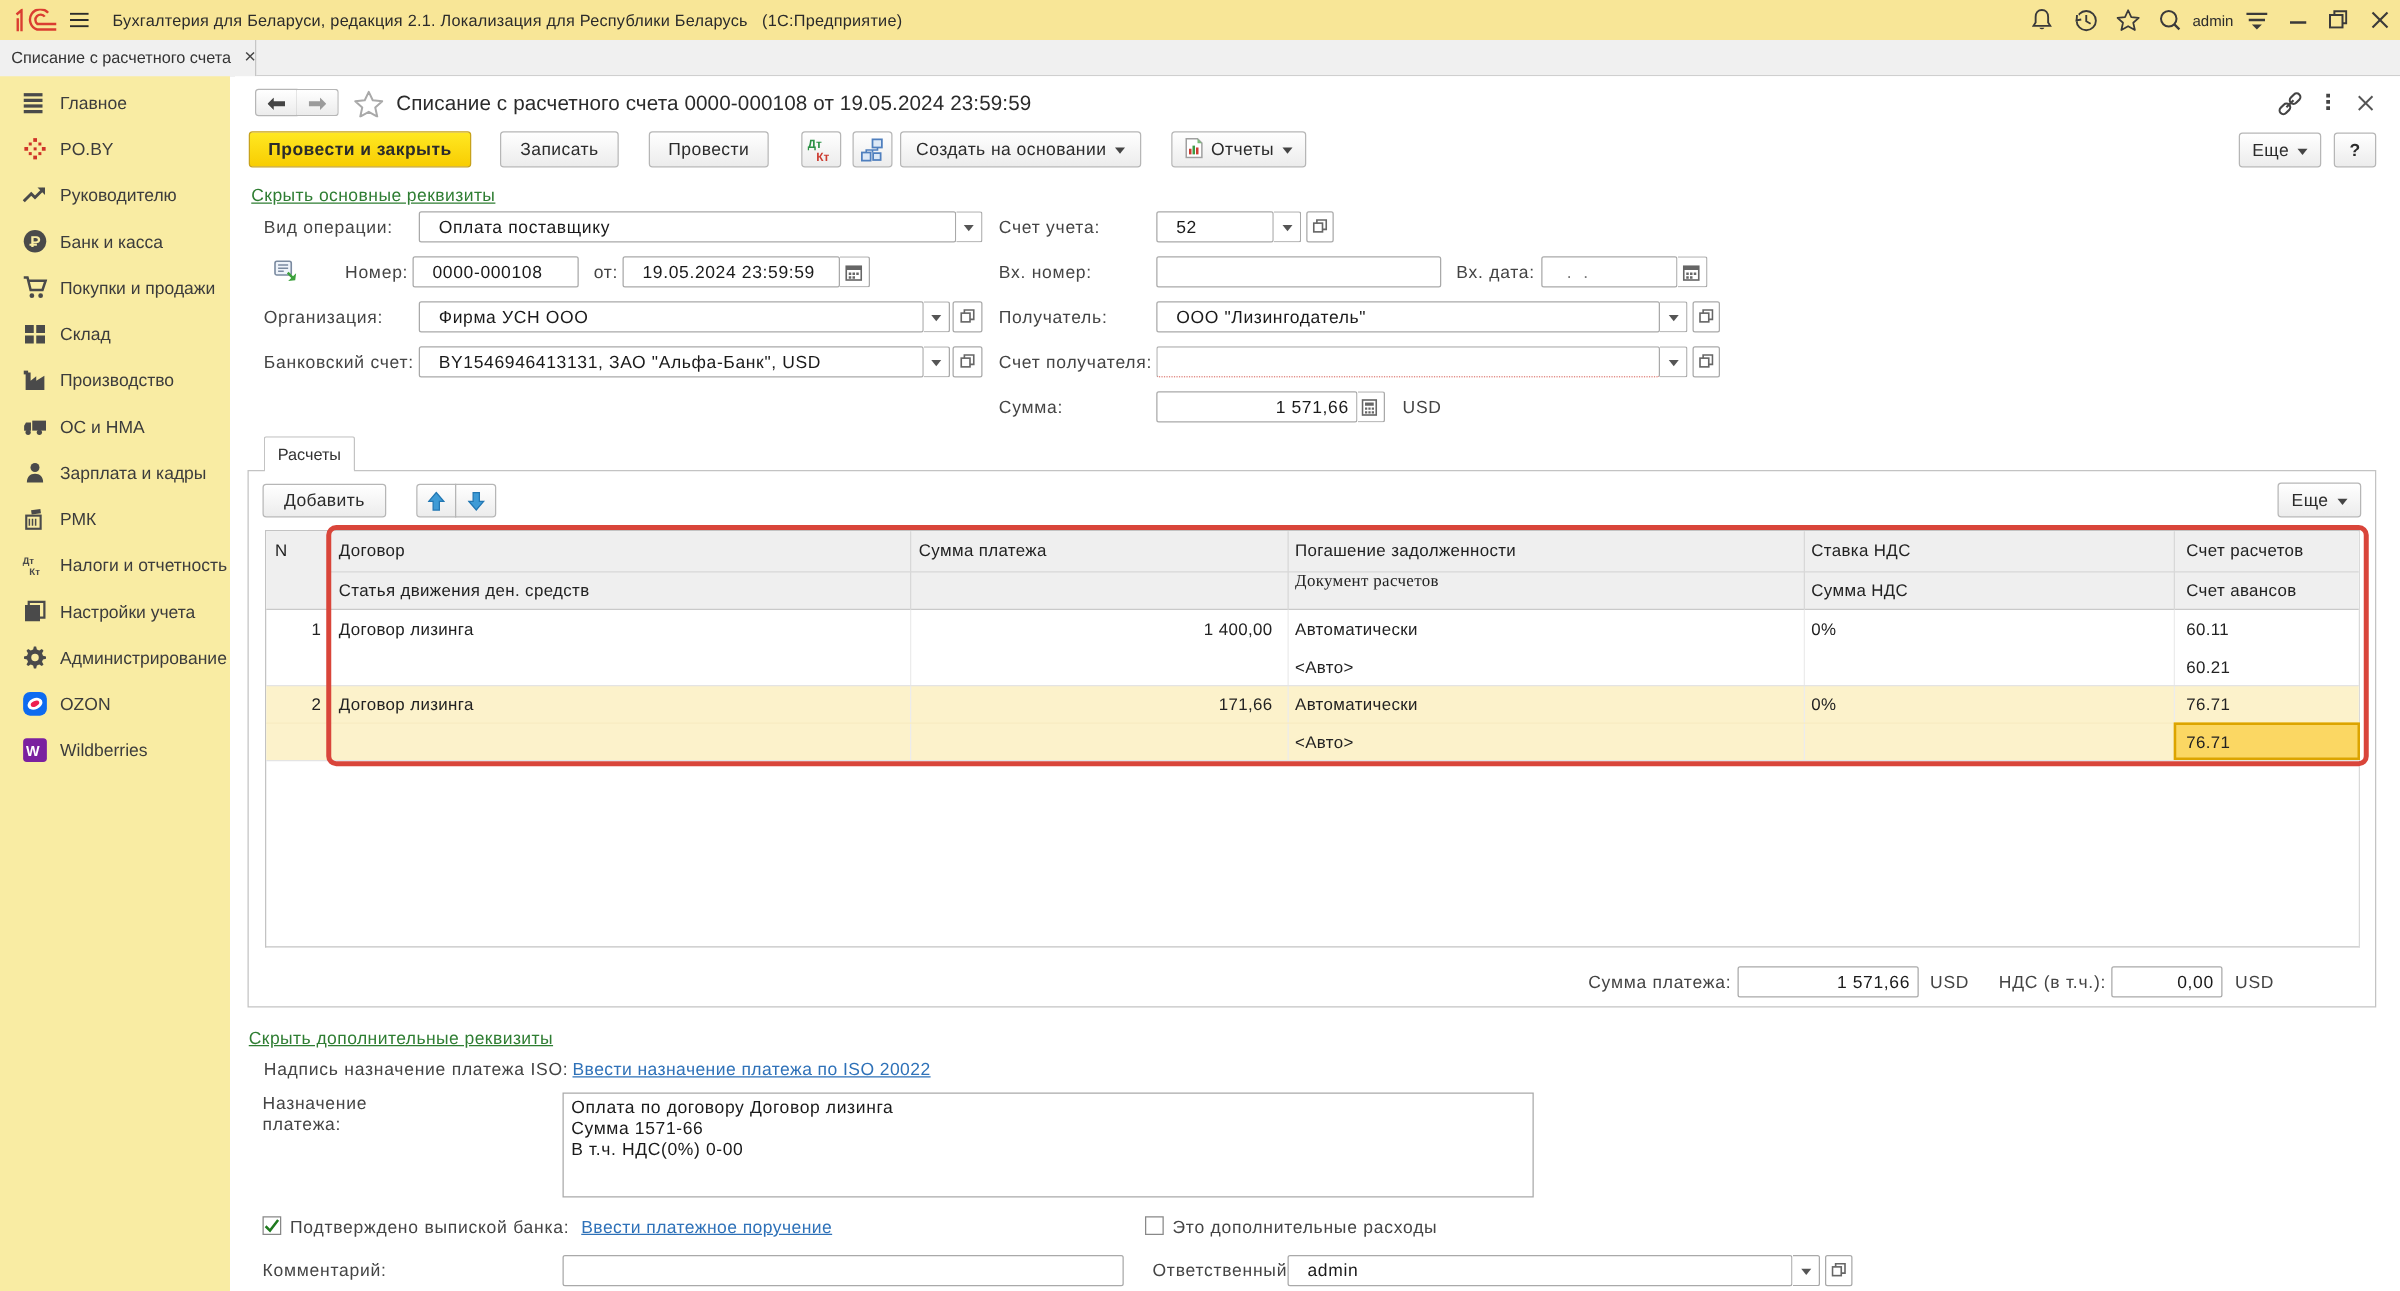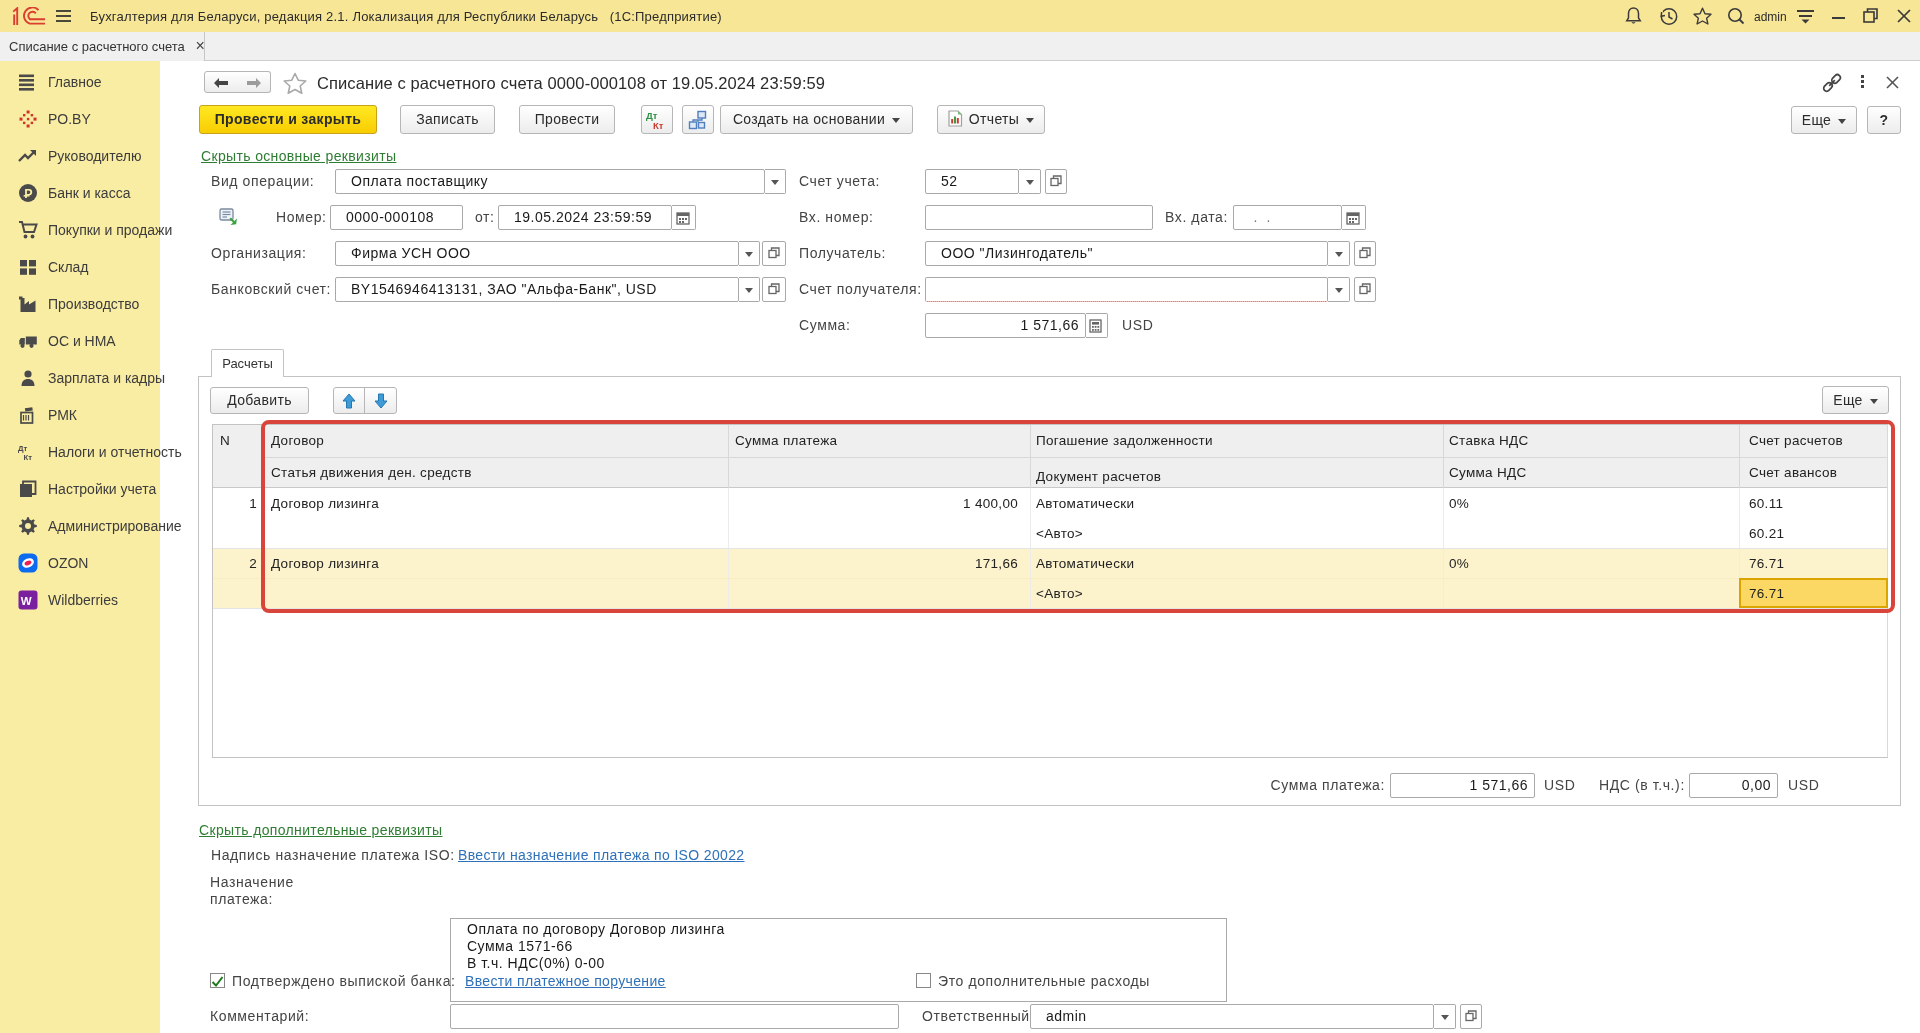--- a/index.html
+++ b/index.html
@@ -12,21 +12,21 @@
 #topbar { position:absolute; left:0; top:0; width:1920px; height:32px; background:#f8e697; }
 #topbar .ttl { position:absolute; left:90px; top:9px; font-size:13px; color:#2b2b2b; letter-spacing:0.2px; }
 
 
 #tabbar { position:absolute; left:0; top:32px; width:1920px; height:29px; background:#f0f0f0; border-bottom:1px solid #cfcfcf; }
 .tab1 { position:absolute; left:0; top:0; width:205px; height:29px; background:#f0f0f0; border-right:1px solid #c6c6c6; font-size:13px; color:#333; line-height:28px; padding-left:9px; white-space:nowrap; overflow:hidden; }
 .tab2 { position:absolute; left:213px; top:0; width:428px; height:29px; background:#fff; border-left:1px solid #c6c6c6; border-right:1px solid #c6c6c6; border-bottom:3px solid #2ba32b; font-size:13px; color:#333; line-height:26px; padding-left:9px; white-space:nowrap; overflow:hidden; }
 .tabx { color:#444; font-size:16px; margin-left:7px; }
 
 
-#sidebar { position:absolute; left:0; top:61px; width:160px; height:972px; background:#f9eca3; }
+#sidebar { position:absolute; left:0; top:61px; width:184px; height:972px; background:#f9eca3; }
 .sbitem { position:absolute; left:0; width:188px; height:28px; }
 .sbitem .txt { position:absolute; left:48px; top:5px; font-size:14px; color:#3c3c3c; }
 .sbitem .ic { position:absolute; left:18px; top:3px; width:20px; height:20px; }
 
 
 #content { position:absolute; left:188px; top:61px; width:1732px; height:972px; background:#fff; }
 
 
 .btn { position:absolute; height:29px; background:linear-gradient(#ffffff,#ececec); border:1px solid #b6b6b6; border-radius:3px; font-size:14px; color:#2b2b2b; text-align:center; }
 .btn .cap { display:inline-block; line-height:27px; letter-spacing:0.35px; }
@@ -418,21 +418,21 @@
       <div class="abs" style="left:0;top:123px;width:1674px;height:60px;background:#fcf2cb;"></div>
 
       <div class="abs" style="left:7px;top:8px;">N</div>
       <div class="abs" style="left:58px;top:8px;">Договор</div>
       <div class="abs" style="left:522px;top:8px;">Сумма платежа</div>
       <div class="abs" style="left:823px;top:8px;">Погашение задолженности</div>
       <div class="abs" style="left:1236px;top:8px;">Ставка НДС</div>
       <div class="abs" style="left:1536px;top:8px;">Счет расчетов</div>
 
       <div class="abs" style="left:58px;top:40px;">Статья движения ден. средств</div>
-      <div class="abs" style="left:823px;top:44px;">Документ расчетов</div>
+      <div class="abs" style="left:823px;top:32px;font-family:Liberation Serif, serif;">Документ расчетов</div>
       <div class="abs" style="left:1236px;top:40px;">Сумма НДС</div>
       <div class="abs" style="left:1536px;top:40px;">Счет авансов</div>
 
       <div class="abs" style="left:51px;top:32px;width:1623px;height:1px;background:#d8d8d8;"></div>
       <div class="abs" style="left:0;top:62px;width:1674px;height:1px;background:#c9c9c9;"></div>
 
       <div class="abs" style="left:50px;top:0;width:1px;height:183px;background:#d8d8d8;"></div>
       <div class="abs" style="left:515px;top:0;width:1px;height:63px;background:#d8d8d8;"></div>
       <div class="abs" style="left:515px;top:63px;width:1px;height:120px;background:#ececec;"></div>
       <div class="abs" style="left:817px;top:0;width:1px;height:63px;background:#d8d8d8;"></div>
@@ -473,21 +473,21 @@
     <div class="fld" style="left:1202px;top:712px;width:145px;text-align:right;padding-right:6px;">1 571,66</div>
     <div class="lbl" style="left:1356px;top:716px;">USD</div>
     <div class="lbl" style="left:1411px;top:716px;">НДС (в т.ч.):</div>
     <div class="fld" style="left:1501px;top:712px;width:89px;text-align:right;padding-right:6px;">0,00</div>
     <div class="lbl" style="left:1600px;top:716px;">USD</div>
 
     <div class="glink" style="left:11px;top:761px;">Скрыть дополнительные реквизиты</div>
     <div class="lbl" style="left:23px;top:786px;">Надпись назначение платежа ISO:</div>
     <div class="blink" style="left:270px;top:786px;">Ввести назначение платежа по ISO 20022</div>
     <div class="lbl" style="left:22px;top:813px;width:80px;white-space:normal;line-height:17px;">Назначение платежа:</div>
-    <div class="abs" style="left:262px;top:857px;width:777px;height:84px;border:1px solid #a9a9a9;font-size:14px;color:#1a1a1a;line-height:17px;padding:2px 16px;letter-spacing:0.5px;">Оплата по договору Договор лизинга<br>Сумма 1571-66<br>В т.ч. НДС(0%) 0-00</div>
+    <div class="abs" style="left:262px;top:813px;width:777px;height:84px;border:1px solid #a9a9a9;font-size:14px;color:#1a1a1a;line-height:17px;padding:2px 6px;letter-spacing:0.5px;">Оплата по договору Договор лизинга<br>Сумма 1571-66<br>В т.ч. НДС(0%) 0-00</div>
     <div class="abs" style="left:22px;top:912px;width:15px;height:15px;border:1px solid #888;background:#fff;"><svg width="13" height="12" viewBox="0 0 13 12">
           <path d="M1.5 6 L5 9.5 L11.5 1" fill="none" stroke="#1f7a1f" stroke-width="2"></path>
         </svg></div>
     <div class="lbl" style="left:44px;top:912px;">Подтверждено выпиской банка:</div>
     <div class="blink" style="left:277px;top:912px;">Ввести платежное поручение</div>
     <div class="abs" style="left:728px;top:912px;width:15px;height:15px;border:1px solid #888;background:#fff;"></div>
     <div class="lbl" style="left:750px;top:912px;">Это дополнительные расходы</div>
     <div class="lbl" style="left:22px;top:947px;">Комментарий:</div>
     <div class="fld" style="left:262px;top:943px;width:449px;"></div>
     <div class="lbl" style="left:734px;top:947px;">Ответственный:</div>

